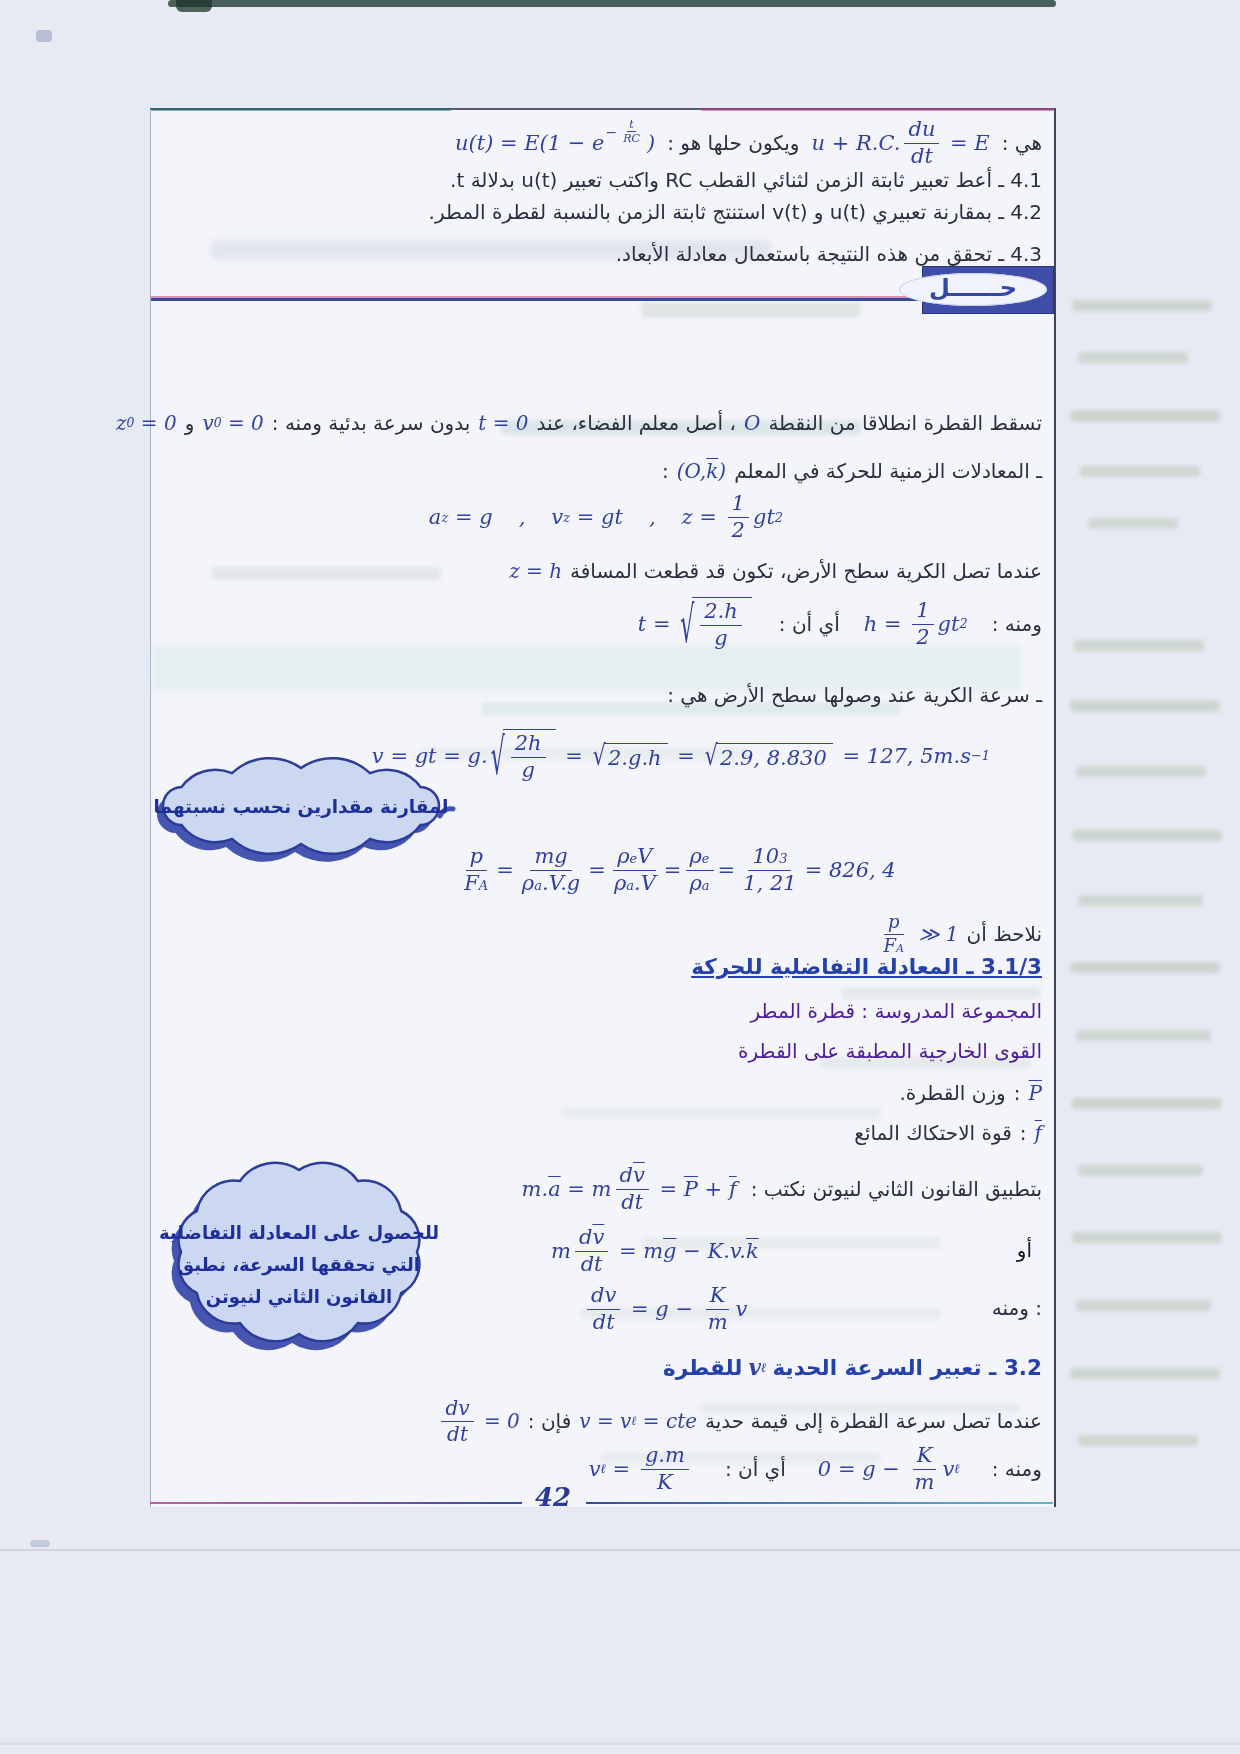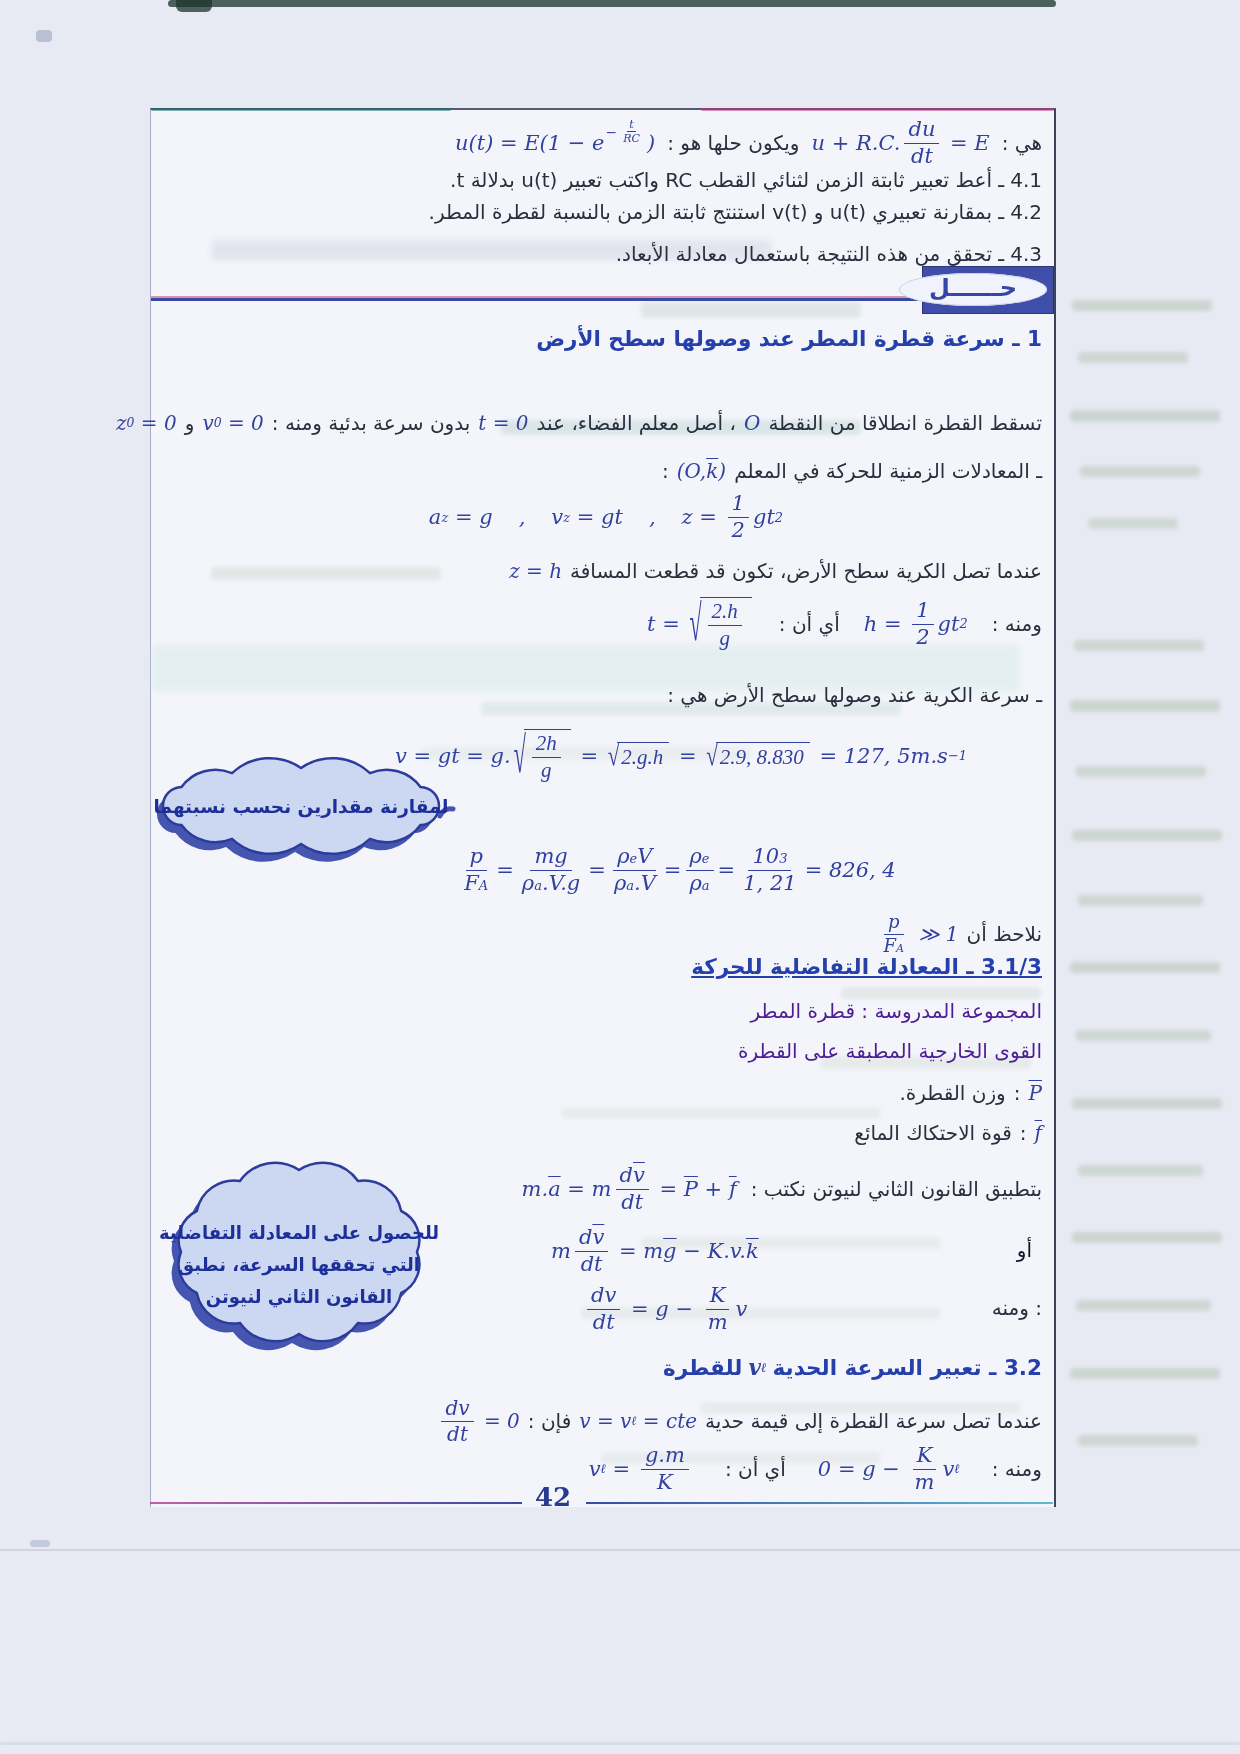--- a/index.html
+++ b/index.html
@@ -21,39 +21,39 @@
   .tok{white-space:pre;}
   sub{font-size:0.62em;line-height:1;}
   sup{font-size:0.62em;line-height:1;}
   .frac{display:inline-flex;flex-direction:column;align-items:center;vertical-align:middle;
         line-height:1.12;margin:0 4px;text-align:center;}
   .frac .num{display:flex;justify-content:center;align-items:baseline;
              border-bottom:1.5px solid currentColor;padding:0 4px 1px;}
   .frac .den{display:flex;justify-content:center;align-items:baseline;padding:1px 4px 0;}
   .frac.mini{font-size:0.8em;margin:0 2px;}
   .frac.mini .num{border-bottom-width:1px;padding:0 2px;}
-  .sqrt{display:inline-flex;align-items:center;margin:0 3px;font-family:Liberation Serif, serif;}
+  .sqrt{display:inline-flex;align-items:center;margin:0 3px;}
   .sqrt::before{content:"√";font-style:normal;margin-right:-2px;transform:scaleY(1.35);}
   .sqrt.tall::before{transform:scaleY(2.3);font-size:1.05em;}
   .sqrt .under{border-top:1.6px solid currentColor;padding:2px 6px 0 4px;
                display:inline-flex;align-items:center;}
   .ov{text-decoration:overline;text-decoration-thickness:1.4px;}
   .esup{display:inline-flex;align-items:center;font-size:0.66em;transform:translateY(-11px);margin:0 1px;}
   .banner{position:absolute;right:0;top:156px;width:130px;height:46px;background:#3e4ea9;
           border:1px solid #2b3678;}
   .banner .oval{position:absolute;left:-24px;top:6px;width:148px;height:33px;background:#f1f3fc;
           border-radius:50%;display:flex;align-items:center;justify-content:center;
           box-shadow:inset 0 0 0 1px #c9cfe9;}
   .banner .oval span{color:#3546a4;font-weight:bold;font-size:24px;transform:translateY(-2px);}
   .rule{position:absolute;left:0;top:188px;width:772px;height:3px;background:#3a49a2;
         box-shadow:0 -2px 0 rgba(186,64,130,.55);}
   .gh{position:absolute;border-radius:4px;pointer-events:none;}
   .fline{position:absolute;height:2px;top:1502px;}
   .pnum{position:absolute;left:524px;top:1482px;width:58px;text-align:center;
-        font-family:"DejaVu Serif",serif;font-weight:bold;
+        font-family:"DejaVu Serif",serif;font-weight:bold;font-style:italic;
         font-size:26px;color:#2a3a94;}
   .cloud{position:absolute;overflow:visible;}
   .cloud text{font-family:"DejaVu Sans",sans-serif;font-weight:bold;fill:#1d2f98;}
 </style>
 </head>
 <body>
 
 <div class="page">
 
   <div class="gh" style="left:168px;top:0;width:888px;height:7px;background:#233c34;opacity:.8;"></div>
@@ -130,23 +130,20 @@
       <span class="ar tok">ـ تحقق من هذه النتيجة باستعمال معادلة الأبعاد.</span>
     </div>
 
     <div class="rule"></div>
     <div class="banner">
       <div class="oval">
         <span>حــــــل</span>
       </div>
     </div>
 
-    <div class="row rtl h" style="top:216px;right:12px;">
-      <span class="tok">1 ـ سرعة قطرة المطر عند وصولها سطح الأرض</span>
-    </div>
     <div class="row rtl" style="top:301px;right:12px;gap:8px;">
       <span class="ar tok">تسقط القطرة انطلاقا من النقطة</span>
       <span class="math"><span class="tok">O</span></span>
       <span class="ar tok">، أصل معلم الفضاء، عند</span>
       <span class="math"><span class="tok">t = 0</span></span>
       <span class="ar tok">بدون سرعة بدئية ومنه :</span>
       <span class="math"><span class="tok">v</span><sub>0</sub><span class="tok"> = 0</span></span>
       <span class="ar tok">و</span>
       <span class="math"><span class="tok">z</span><sub>0</sub><span class="tok"> = 0</span></span>
     </div>

